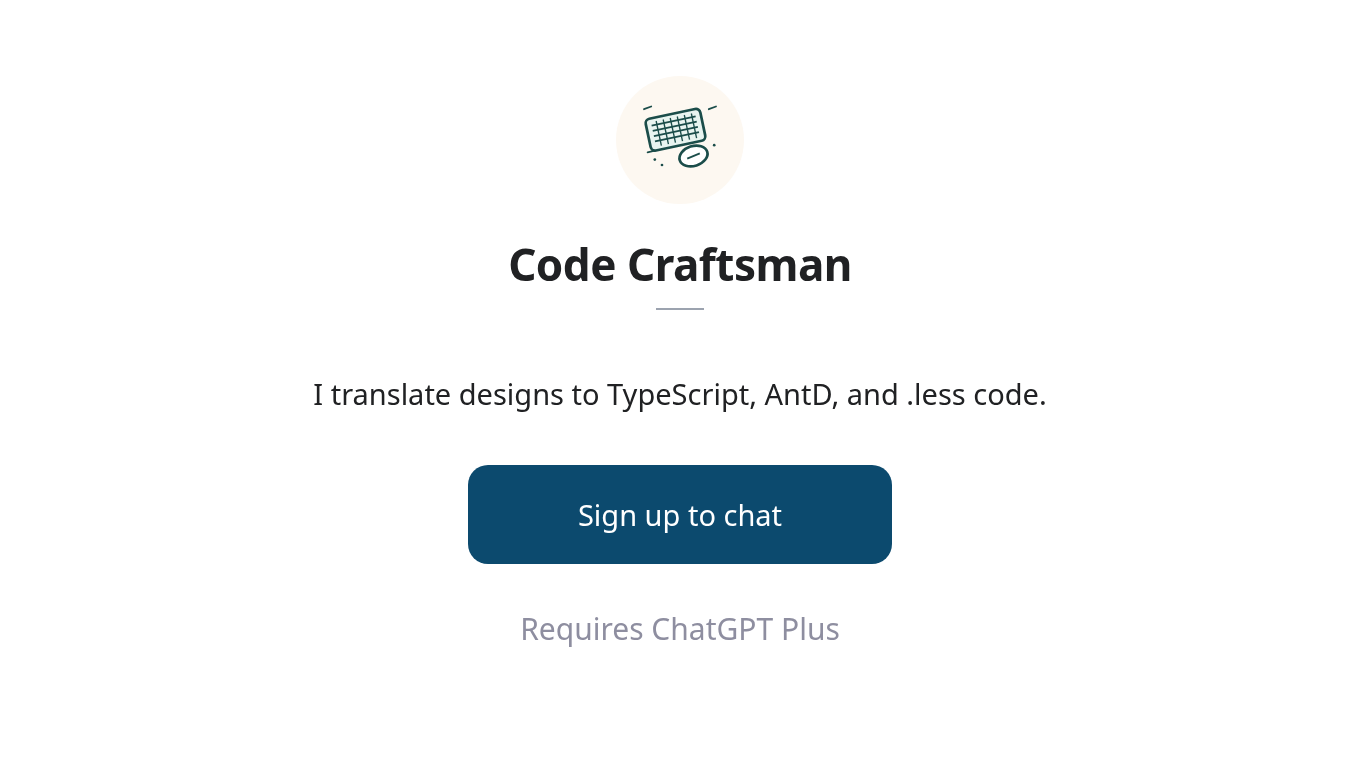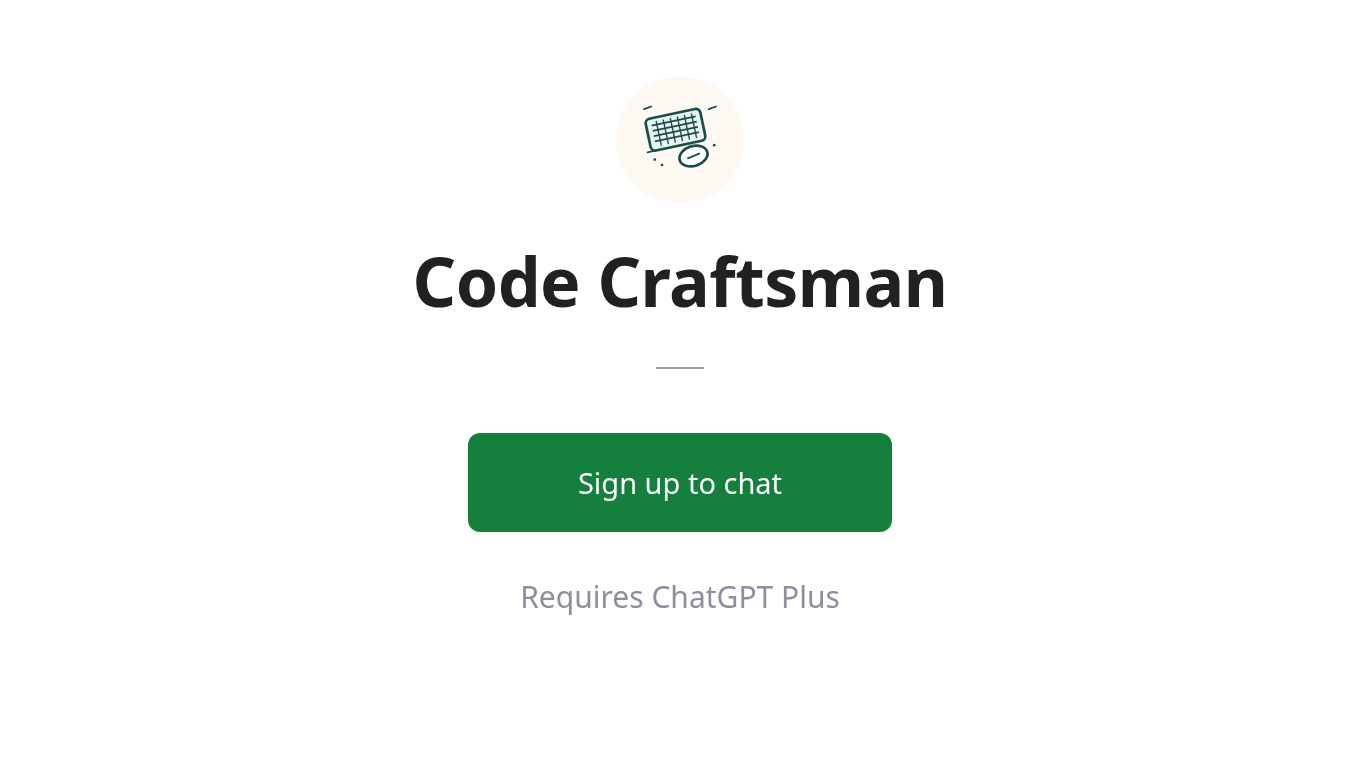--- a/index.html
+++ b/index.html
@@ -30,43 +30,43 @@
       display: flex;
       align-items: center;
       justify-content: center;
       margin-bottom: 30px;
     }
     .logo-circle svg {
       width: 90px;
       height: 90px;
     }
     .title {
-      font-size: 68px;
+      font-size: 44px;
       font-weight: 700;
       color: #202123;
       letter-spacing: -0.5px;
-      margin-bottom: 40px;
+      margin-bottom: 14px;
     }
     .divider {
       width: 48px;
       height: 2px;
       background: #9ca3af;
       margin-bottom: 64px;
     }
     .description {
       font-size: 29px;
       color: #202123;
       font-weight: 400;
       margin-bottom: 52px;
     }
     .signup-btn {
-      background: #15803d;
+      background: #0c4a6e;
       color: #ffffff;
       border: none;
-      border-radius: 12px;
+      border-radius: 20px;
       font-size: 29px;
       font-weight: 400;
       padding: 30px 110px;
       cursor: pointer;
       margin-bottom: 44px;
       font-family: inherit;
     }
     .requires {
       font-size: 30px;
       color: #8e8ea0;
@@ -107,17 +107,18 @@
         <circle cx="88" cy="58" r="1.5" fill="#1b4d4a"></circle>
         <line x1="14" y1="66" x2="22" y2="64" stroke="#1b4d4a" stroke-width="2" stroke-linecap="round"></line>
       </svg>
     </span>
   </div>
 
   <h1 class="title">Code Craftsman</h1>
 
   <div class="divider"></div>
 
+  <p class="description">I translate designs to TypeScript, AntD, and .less code.</p>
 
   <button class="signup-btn">Sign up to chat</button>
 
   <p class="requires">Requires ChatGPT Plus</p>
 </div>
 
 </body></html>

